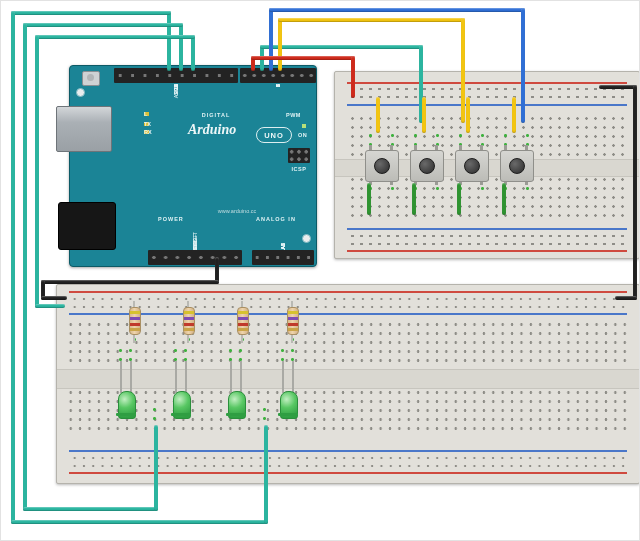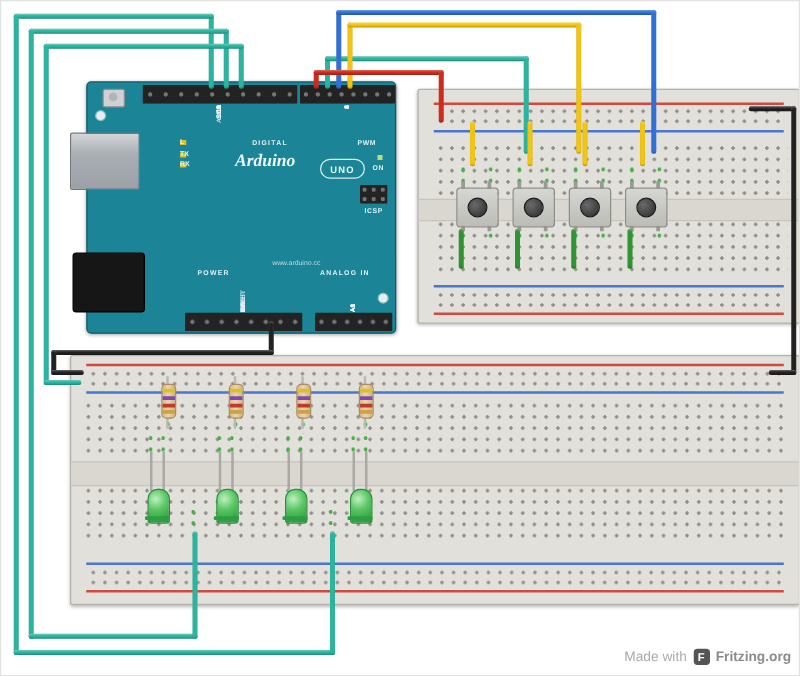--- a/index.html
+++ b/index.html
@@ -335,19 +335,14 @@
   <div class="wire wv" style="left: 375px; top: 96px; height: 36px; background: rgb(243, 197, 16);"></div>
   <div class="wire wv" style="left: 421px; top: 96px; height: 36px; background: rgb(243, 197, 16);"></div>
   <div class="wire wv" style="left: 465px; top: 96px; height: 36px; background: rgb(243, 197, 16);"></div>
   <div class="wire wv" style="left: 511px; top: 96px; height: 36px; background: rgb(243, 197, 16);"></div>
 
   <div class="wire wv" style="left: 366px; top: 182px; height: 32px; background: rgb(46, 148, 48);"></div>
   <div class="wire wv" style="left: 411px; top: 182px; height: 32px; background: rgb(46, 148, 48);"></div>
   <div class="wire wv" style="left: 456px; top: 182px; height: 32px; background: rgb(46, 148, 48);"></div>
   <div class="wire wv" style="left: 501px; top: 182px; height: 32px; background: rgb(46, 148, 48);"></div>
 
-  <div class="footer">
-    <span class="made">Made with</span>
-    <span class="logo">F</span>
-    <span class="brand">Fritzing.org</span>
-  </div>
 
 </div>
 
 </body></html>

